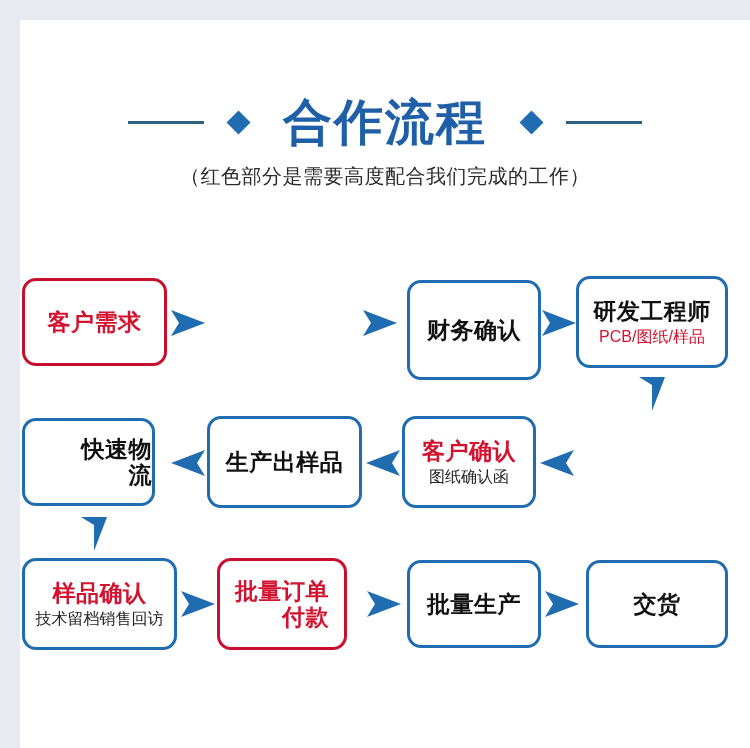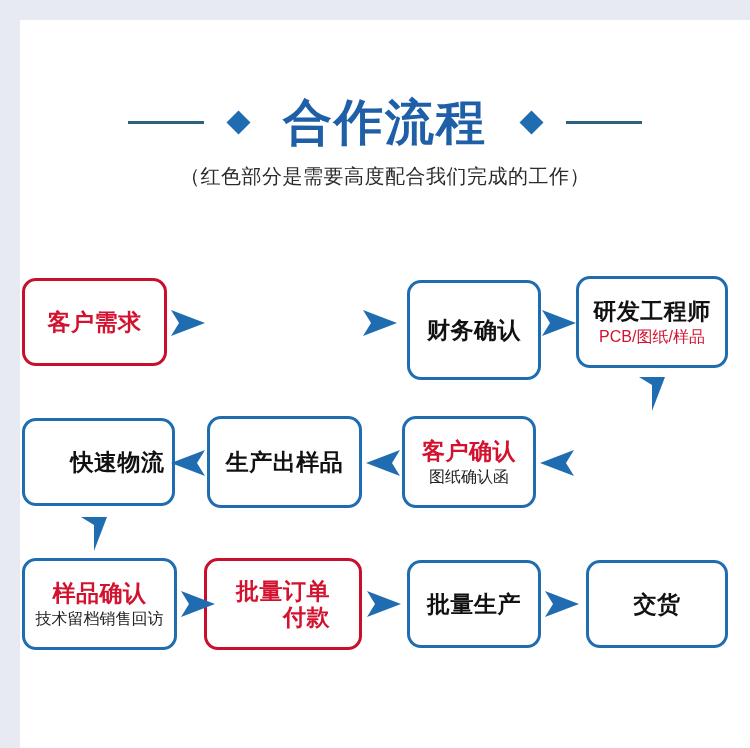--- a/index.html
+++ b/index.html
@@ -131,42 +131,42 @@
     <div class="node" style="left:387px; top:260px; width:134px; height:100px;">
       <div class="label">财务确认</div>
 
     </div>
 
     <div class="node" style="left:556px; top:256px; width:152px; height:92px;">
       <div class="label">研发工程师</div>
       <div class="sub">PCB/图纸/样品</div>
     </div>
 
-    <div class="node" style="left:2px;  top:398px; width:153px; height:88px;padding-left:38px;">
+    <div class="node" style="left:2px;  top:398px; width:133px; height:88px;padding-left:38px;">
       <div class="label">快速物流</div>
 
     </div>
 
     <div class="node" style="left:187px; top:396px; width:155px; height:92px;">
       <div class="label">生产出样品</div>
 
     </div>
 
     <div class="node" style="left:382px; top:396px; width:134px; height:92px;">
       <div class="label red-text">客户确认</div>
       <div class="sub black-text">图纸确认函</div>
     </div>
 
 
     <div class="node" style="left:2px;  top:538px; width:155px; height:92px;">
       <div class="label red-text">样品确认</div>
       <div class="sub black-text">技术留档销售回访</div>
     </div>
 
-    <div class="node red" style="left:184px; top:538px; width:158px; height:92px;">
+    <div class="node red" style="left:197px; top:538px; width:130px; height:92px;">
       <div class="label red-text">批量订单
 付款</div>
 
     </div>
 
     <div class="node" style="left:387px; top:540px; width:134px; height:88px;">
       <div class="label">批量生产</div>
 
     </div>
 

